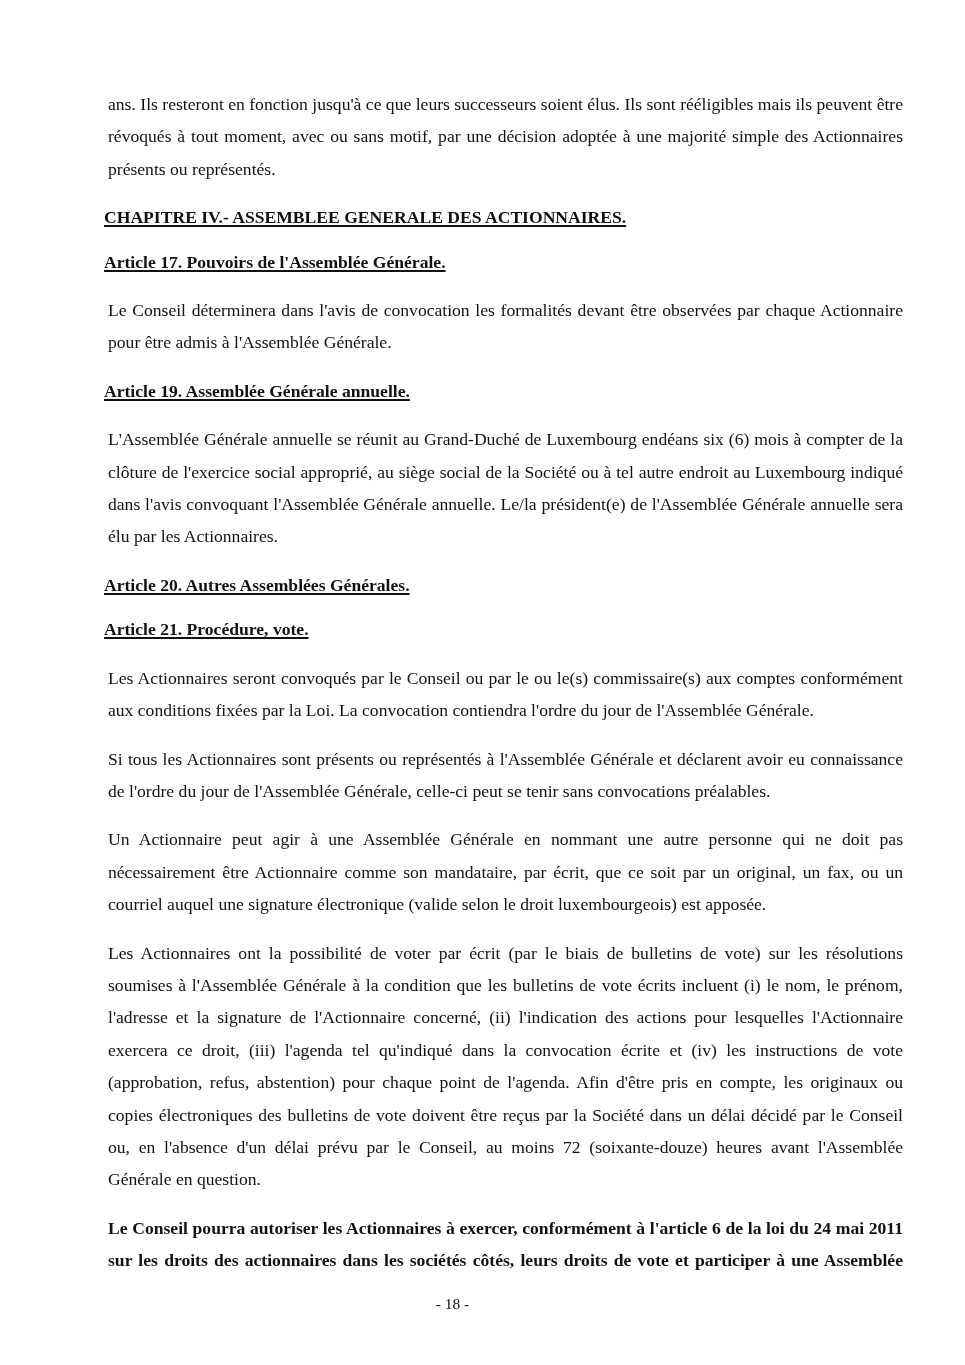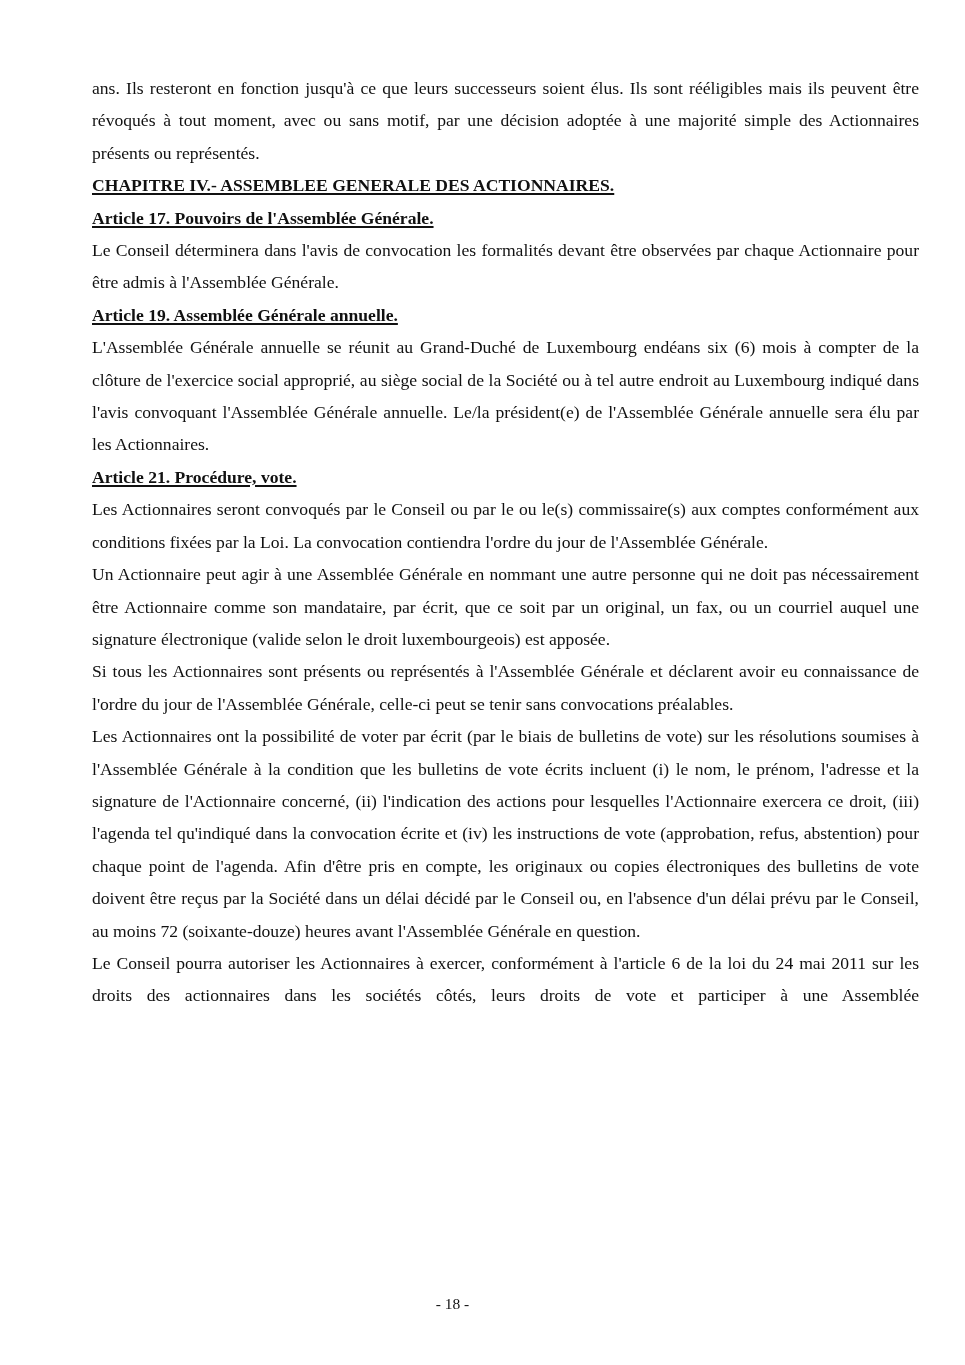--- a/index.html
+++ b/index.html
@@ -17,26 +17,26 @@
     }
     .page {
       position: absolute;
       left: 92px;
       top: 72px;
       width: 827px;
       font-size: 17.6px;
       line-height: 32.4px;
     }
     .para {
-      margin: 0;
+      margin: 16px;
       text-align: justify;
       text-align-last: left;
     }
     .heading {
-      margin: 0;
+      margin: 12px;
       font-weight: bold;
       text-decoration: underline;
       text-decoration-thickness: 1.5px;
       text-underline-offset: 2px;
     }
     .footer {
       position: absolute;
       left: 0;
       width: 905px;
       top: 1292px;
@@ -48,21 +48,22 @@
 </head>
 <body>
 
 <div class="page">
   <p class="para">ans. Ils resteront en fonction jusqu'à ce que leurs successeurs soient élus. Ils sont rééligibles mais ils peuvent être révoqués à tout moment, avec ou sans motif, par une décision adoptée à une majorité simple des Actionnaires présents ou représentés.</p>
   <p class="heading">CHAPITRE IV.- ASSEMBLEE GENERALE DES ACTIONNAIRES.</p>
   <p class="heading">Article 17. Pouvoirs de l'Assemblée Générale.</p>
   <p class="para">Le Conseil déterminera dans l'avis de convocation les formalités devant être observées par chaque Actionnaire pour être admis à l'Assemblée Générale.</p>
   <p class="heading">Article 19. Assemblée Générale annuelle.</p>
   <p class="para">L'Assemblée Générale annuelle se réunit au Grand-Duché de Luxembourg endéans six (6) mois à compter de la clôture de l'exercice social approprié, au siège social de la Société ou à tel autre endroit au Luxembourg indiqué dans l'avis convoquant l'Assemblée Générale annuelle. Le/la président(e) de l'Assemblée Générale annuelle sera élu par les Actionnaires.</p>
+  <p class="heading">Article 20. Autres Assemblées Générales.</p>
   <p class="heading">Article 21. Procédure, vote.</p>
   <p class="para">Les Actionnaires seront convoqués par le Conseil ou par le ou le(s) commissaire(s) aux comptes conformément aux conditions fixées par la Loi. La convocation contiendra l'ordre du jour de l'Assemblée Générale.</p>
+  <p class="para">Si tous les Actionnaires sont présents ou représentés à l'Assemblée Générale et déclarent avoir eu connaissance de l'ordre du jour de l'Assemblée Générale, celle-ci peut se tenir sans convocations préalables.</p>
   <p class="para">Un Actionnaire peut agir à une Assemblée Générale en nommant une autre personne qui ne doit pas nécessairement être Actionnaire comme son mandataire, par écrit, que ce soit par un original, un fax, ou un courriel auquel une signature électronique (valide selon le droit luxembourgeois) est apposée.</p>
-  <p class="para">Si tous les Actionnaires sont présents ou représentés à l'Assemblée Générale et déclarent avoir eu connaissance de l'ordre du jour de l'Assemblée Générale, celle-ci peut se tenir sans convocations préalables.</p>
   <p class="para">Les Actionnaires ont la possibilité de voter par écrit (par le biais de bulletins de vote) sur les résolutions soumises à l'Assemblée Générale à la condition que les bulletins de vote écrits incluent (i) le nom, le prénom, l'adresse et la signature de l'Actionnaire concerné, (ii) l'indication des actions pour lesquelles l'Actionnaire exercera ce droit, (iii) l'agenda tel qu'indiqué dans la convocation écrite et (iv) les instructions de vote (approbation, refus, abstention) pour chaque point de l'agenda. Afin d'être pris en compte, les originaux ou copies électroniques des bulletins de vote doivent être reçus par la Société dans un délai décidé par le Conseil ou, en l'absence d'un délai prévu par le Conseil, au moins 72 (soixante-douze) heures avant l'Assemblée Générale en question.</p>
-  <p class="para" style="text-align-last: justify;">Le Conseil pourra autoriser les Actionnaires à exercer, conformément à l'article 6 de la loi du 24 mai 2011 sur les droits des actionnaires dans les sociétés côtés, leurs droits de vote et participer à une Assemblée</p>
+  <p class="para" style="text-align-last: justify; font-weight: bold;">Le Conseil pourra autoriser les Actionnaires à exercer, conformément à l'article 6 de la loi du 24 mai 2011 sur les droits des actionnaires dans les sociétés côtés, leurs droits de vote et participer à une Assemblée</p>
 </div>
 
 <div class="footer">- 18 -</div>
 
 </body></html>

